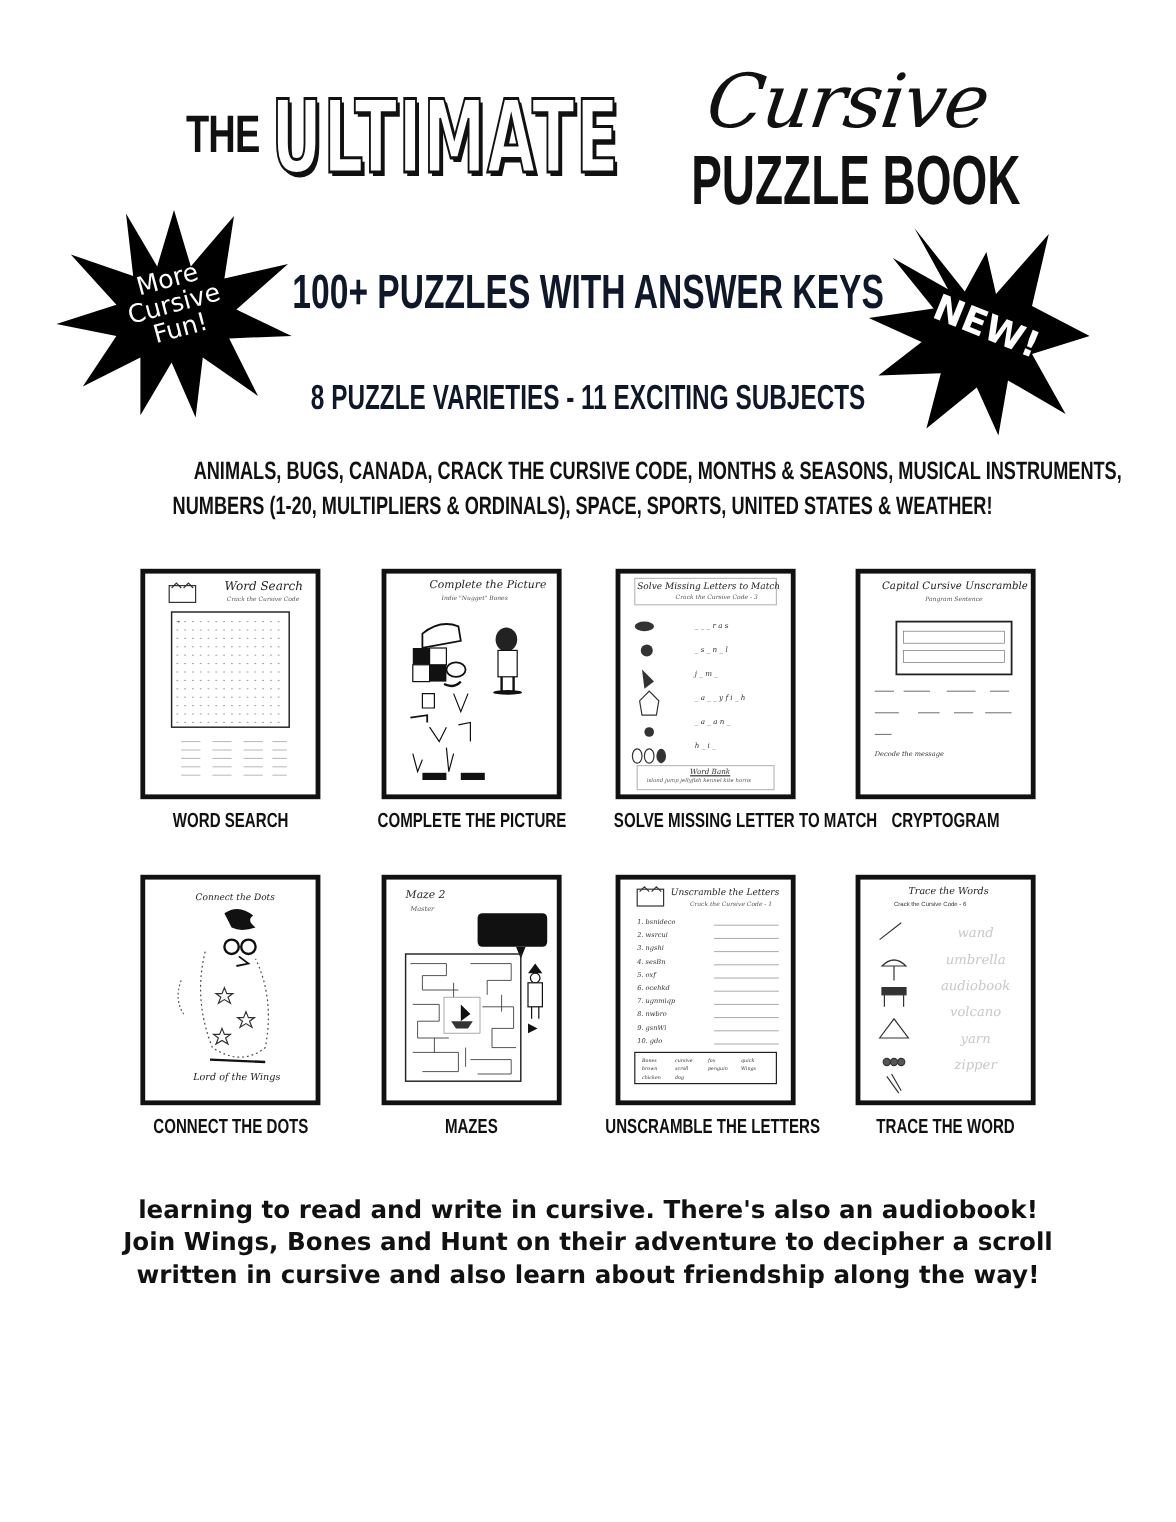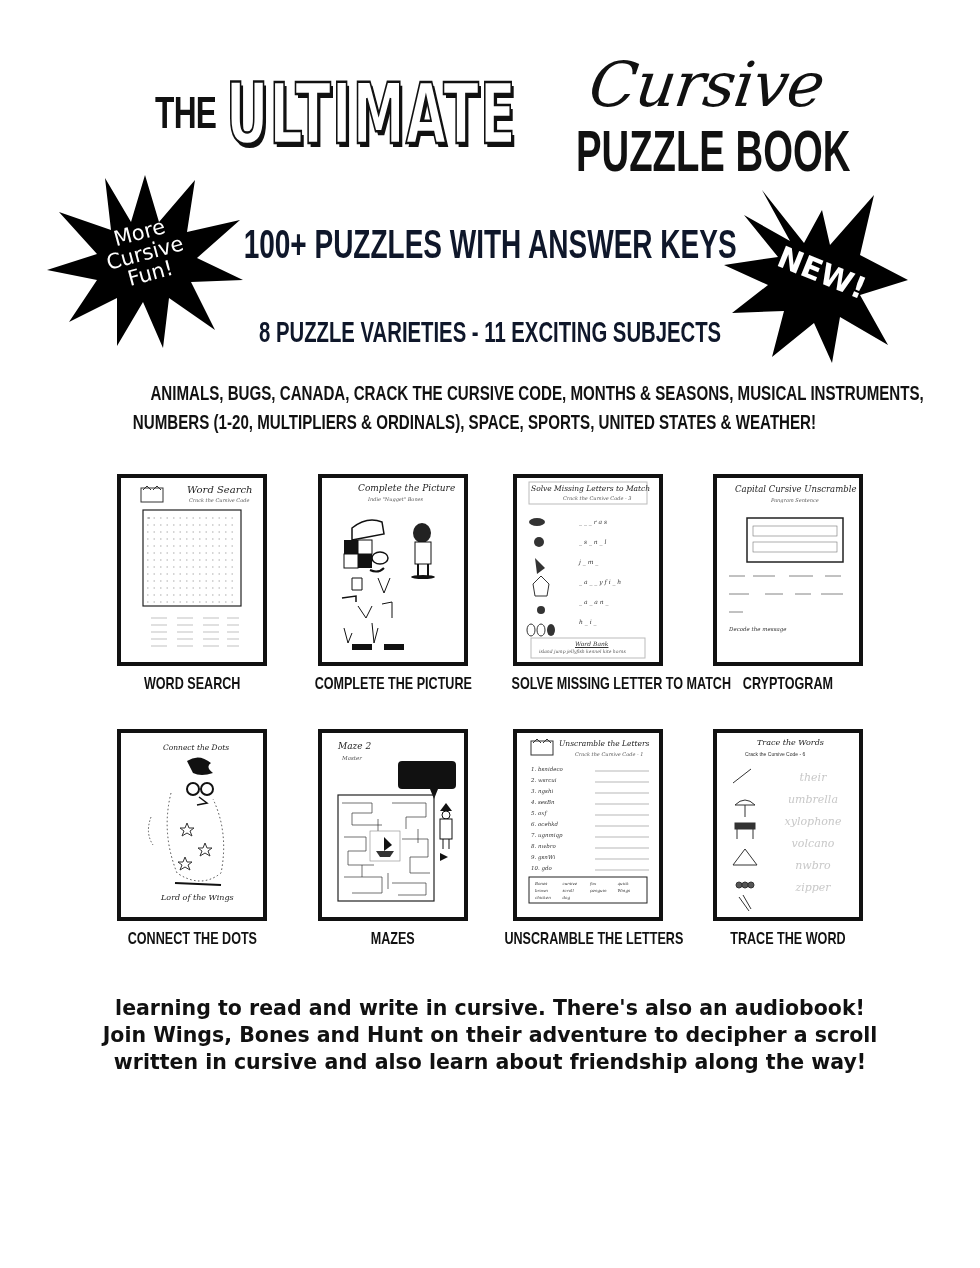--- a/index.html
+++ b/index.html
@@ -56,21 +56,21 @@
 
   
   .headline {
     position: absolute; left: 0; width: 980px; text-align: center;
     font-family: "Liberation Sans", sans-serif; font-weight: 700; color: #0f172a;
     white-space: nowrap;
   }
   .headline span { display: inline-block; transform: scaleX(0.7); transform-origin: center; }
   .h-answer { top: 222px; font-size: 40px; }
   .h-varieties { top: 316px; font-size: 29px; }
-  .subjects { position: absolute; left: 0; width: 892px; top: 378px; text-align: left; }
+  .subjects { position: absolute; left: 0; width: 892px; top: 378px; text-align: left; padding-left: 11px; }
   .subjects div {
     font-family: "Liberation Sans", sans-serif; font-weight: 700; font-size: 21px;
     line-height: 29px; white-space: nowrap;
   }
   .subjects div span { display: inline-block; transform: scaleX(0.72); }
 
   
   .card { position: absolute; width: 150px; }
   .thumb {
     position: absolute; left: 0; top: 0; width: 150px; height: 192px;
@@ -393,25 +393,25 @@
         <circle cx="22" cy="152" r="3" fill="#555"></circle>
           <circle cx="28" cy="152" r="3" fill="#555"></circle>
           <circle cx="34" cy="152" r="3" fill="#555"></circle>
         <line x1="22" y1="164" x2="32" y2="178"></line>
           <line x1="26" y1="162" x2="34" y2="176"></line>
       </g>
     </svg>
     <div class="ws-title" style="left:40px; top:5px; font-size:8px;">Trace the Words</div>
     <div style="position:absolute; left:28px; top:18px; font-family:'Liberation Sans',sans-serif; font-size:5px; color:#333; white-space:nowrap;">Crack the Cursive Code - 6</div>
     <div style="position:absolute; left:58px; top:34px; font-family:'DejaVu Serif',serif; font-style:italic; font-size:11px; line-height:22px; color:#c8c8c8; text-align:center; width:76px;">
-      <div>their</div>
+      <div>wand</div>
       <div>umbrella</div>
-      <div>xylophone</div>
+      <div>audiobook</div>
       <div>volcano</div>
-      <div>nwbro</div>
+      <div>yarn</div>
       <div>zipper</div>
     </div>
   </div>
   <div class="caption"><span>TRACE THE WORD</span></div>
 </div>
 
 <div class="desc">
   <div>learning to read and write in cursive. There's also an audiobook!</div>
   <div>Join Wings, Bones and Hunt on their adventure to decipher a scroll</div>
   <div>written in cursive and also learn about friendship along the way!</div>

